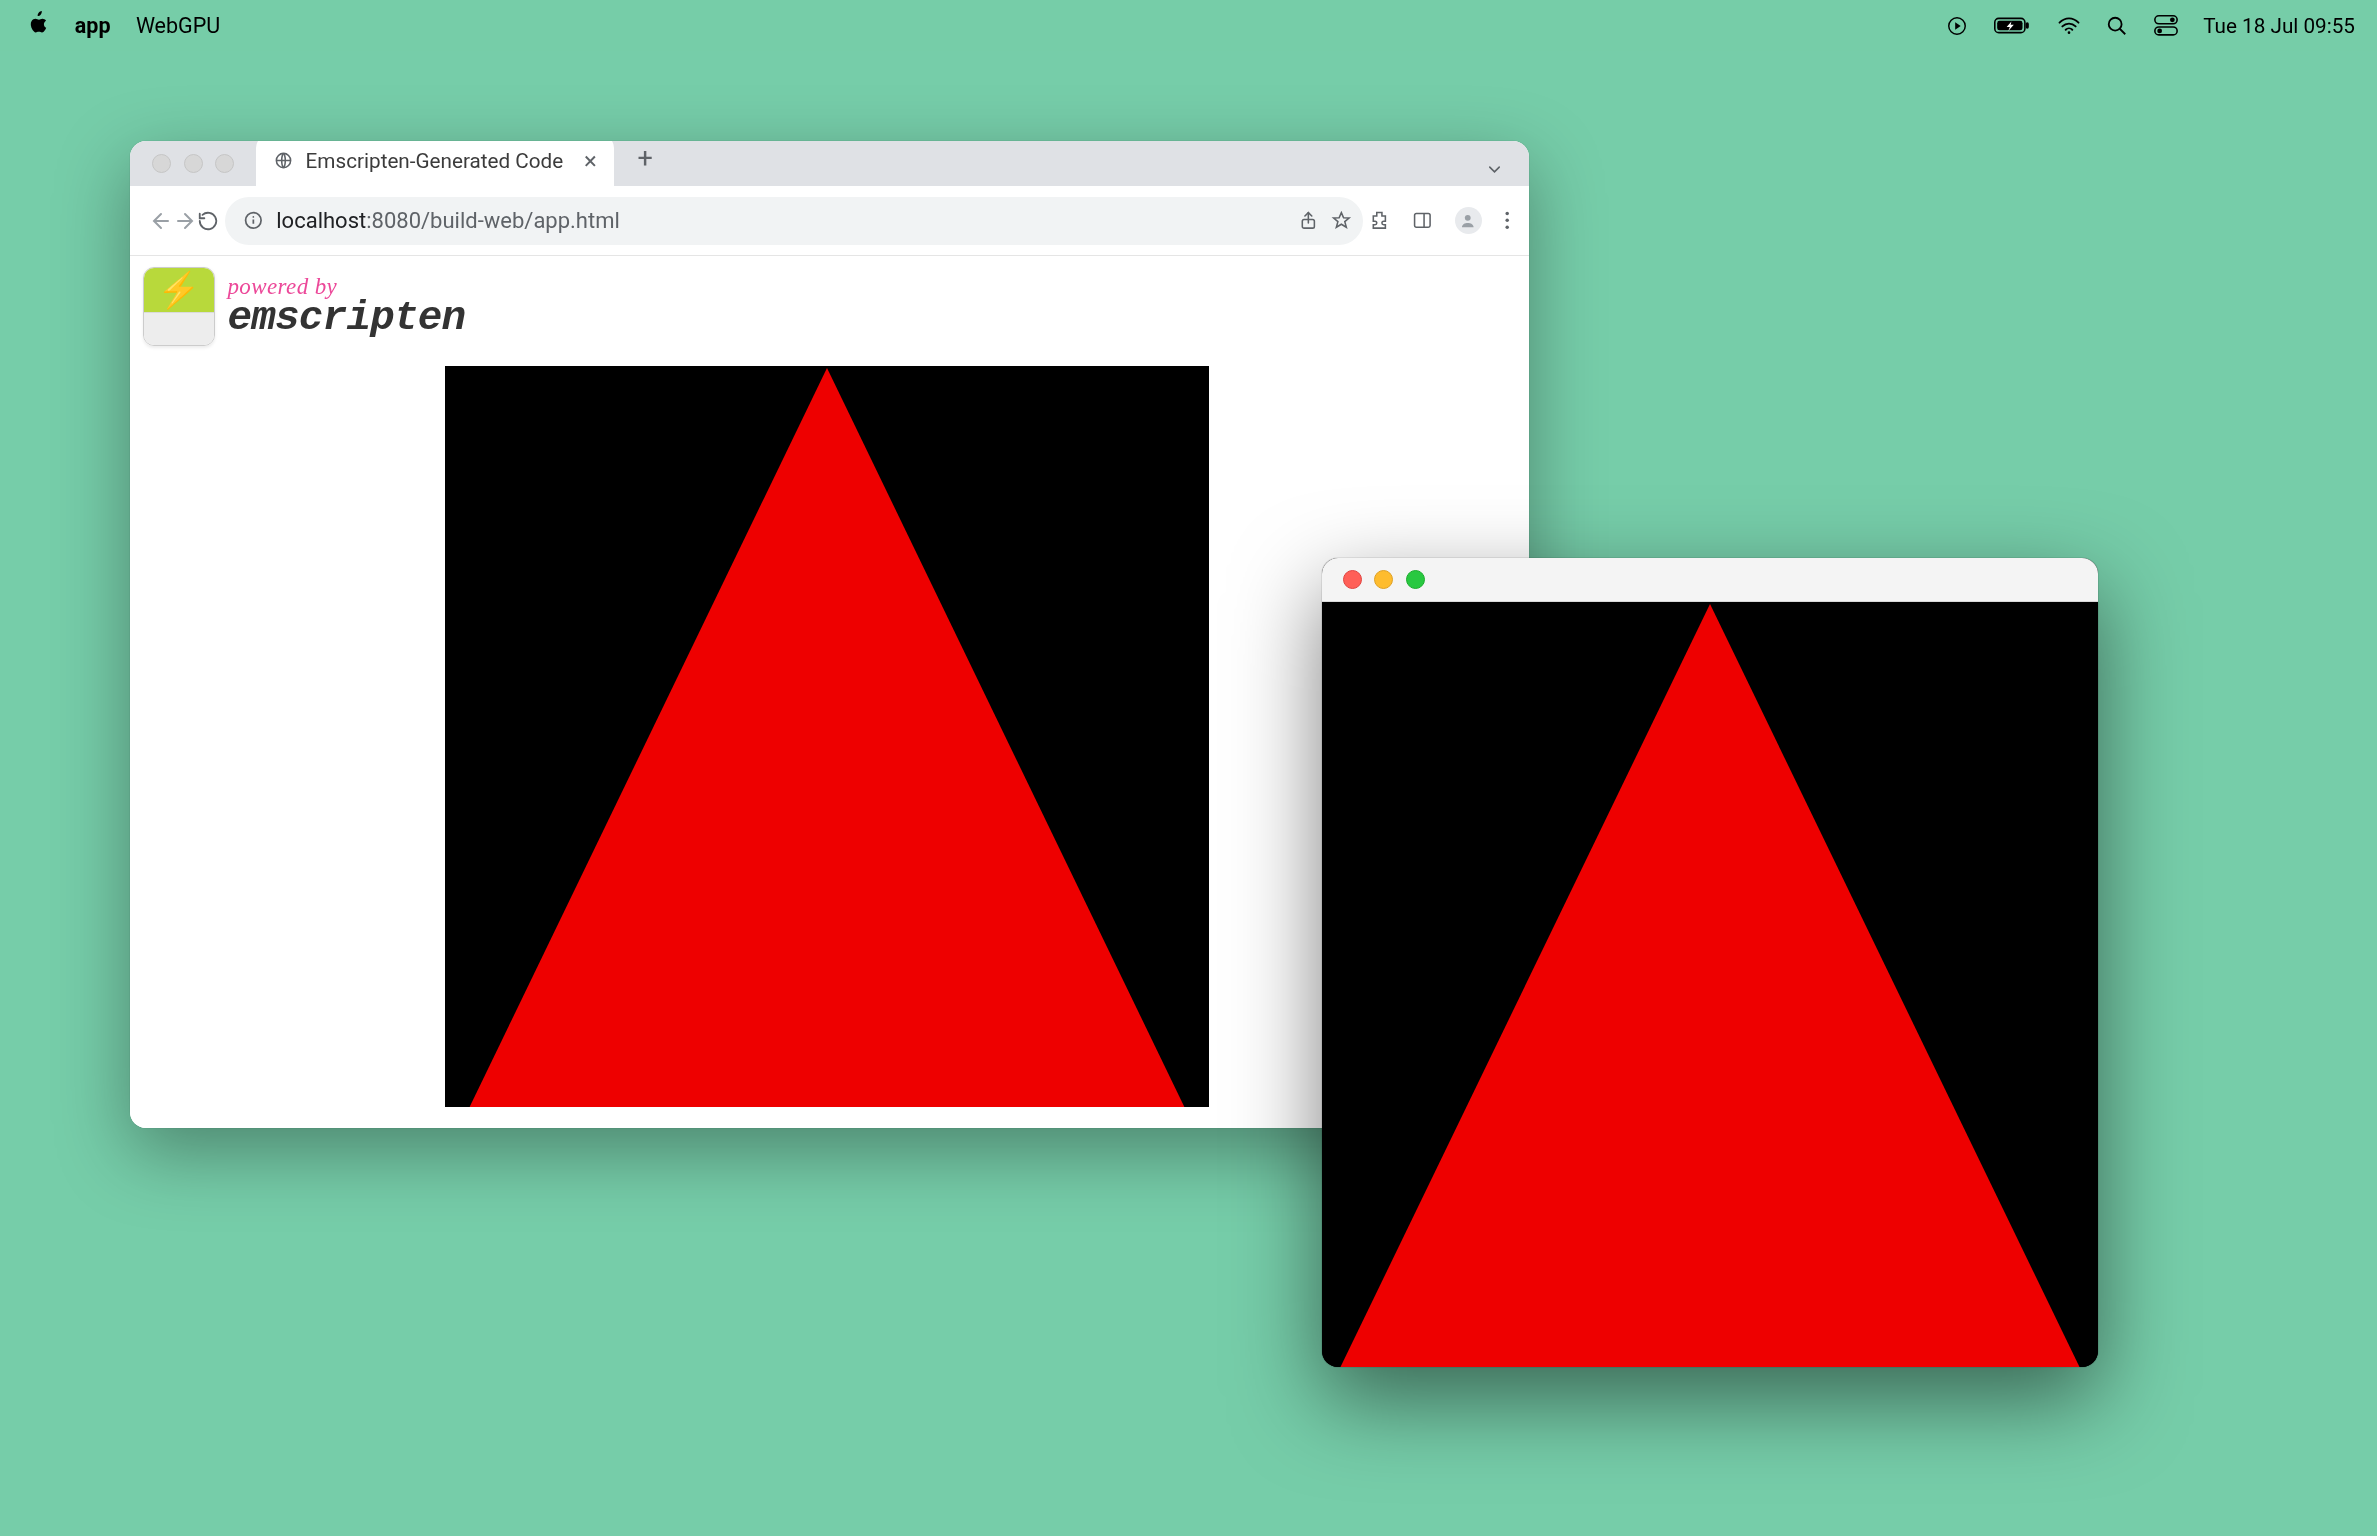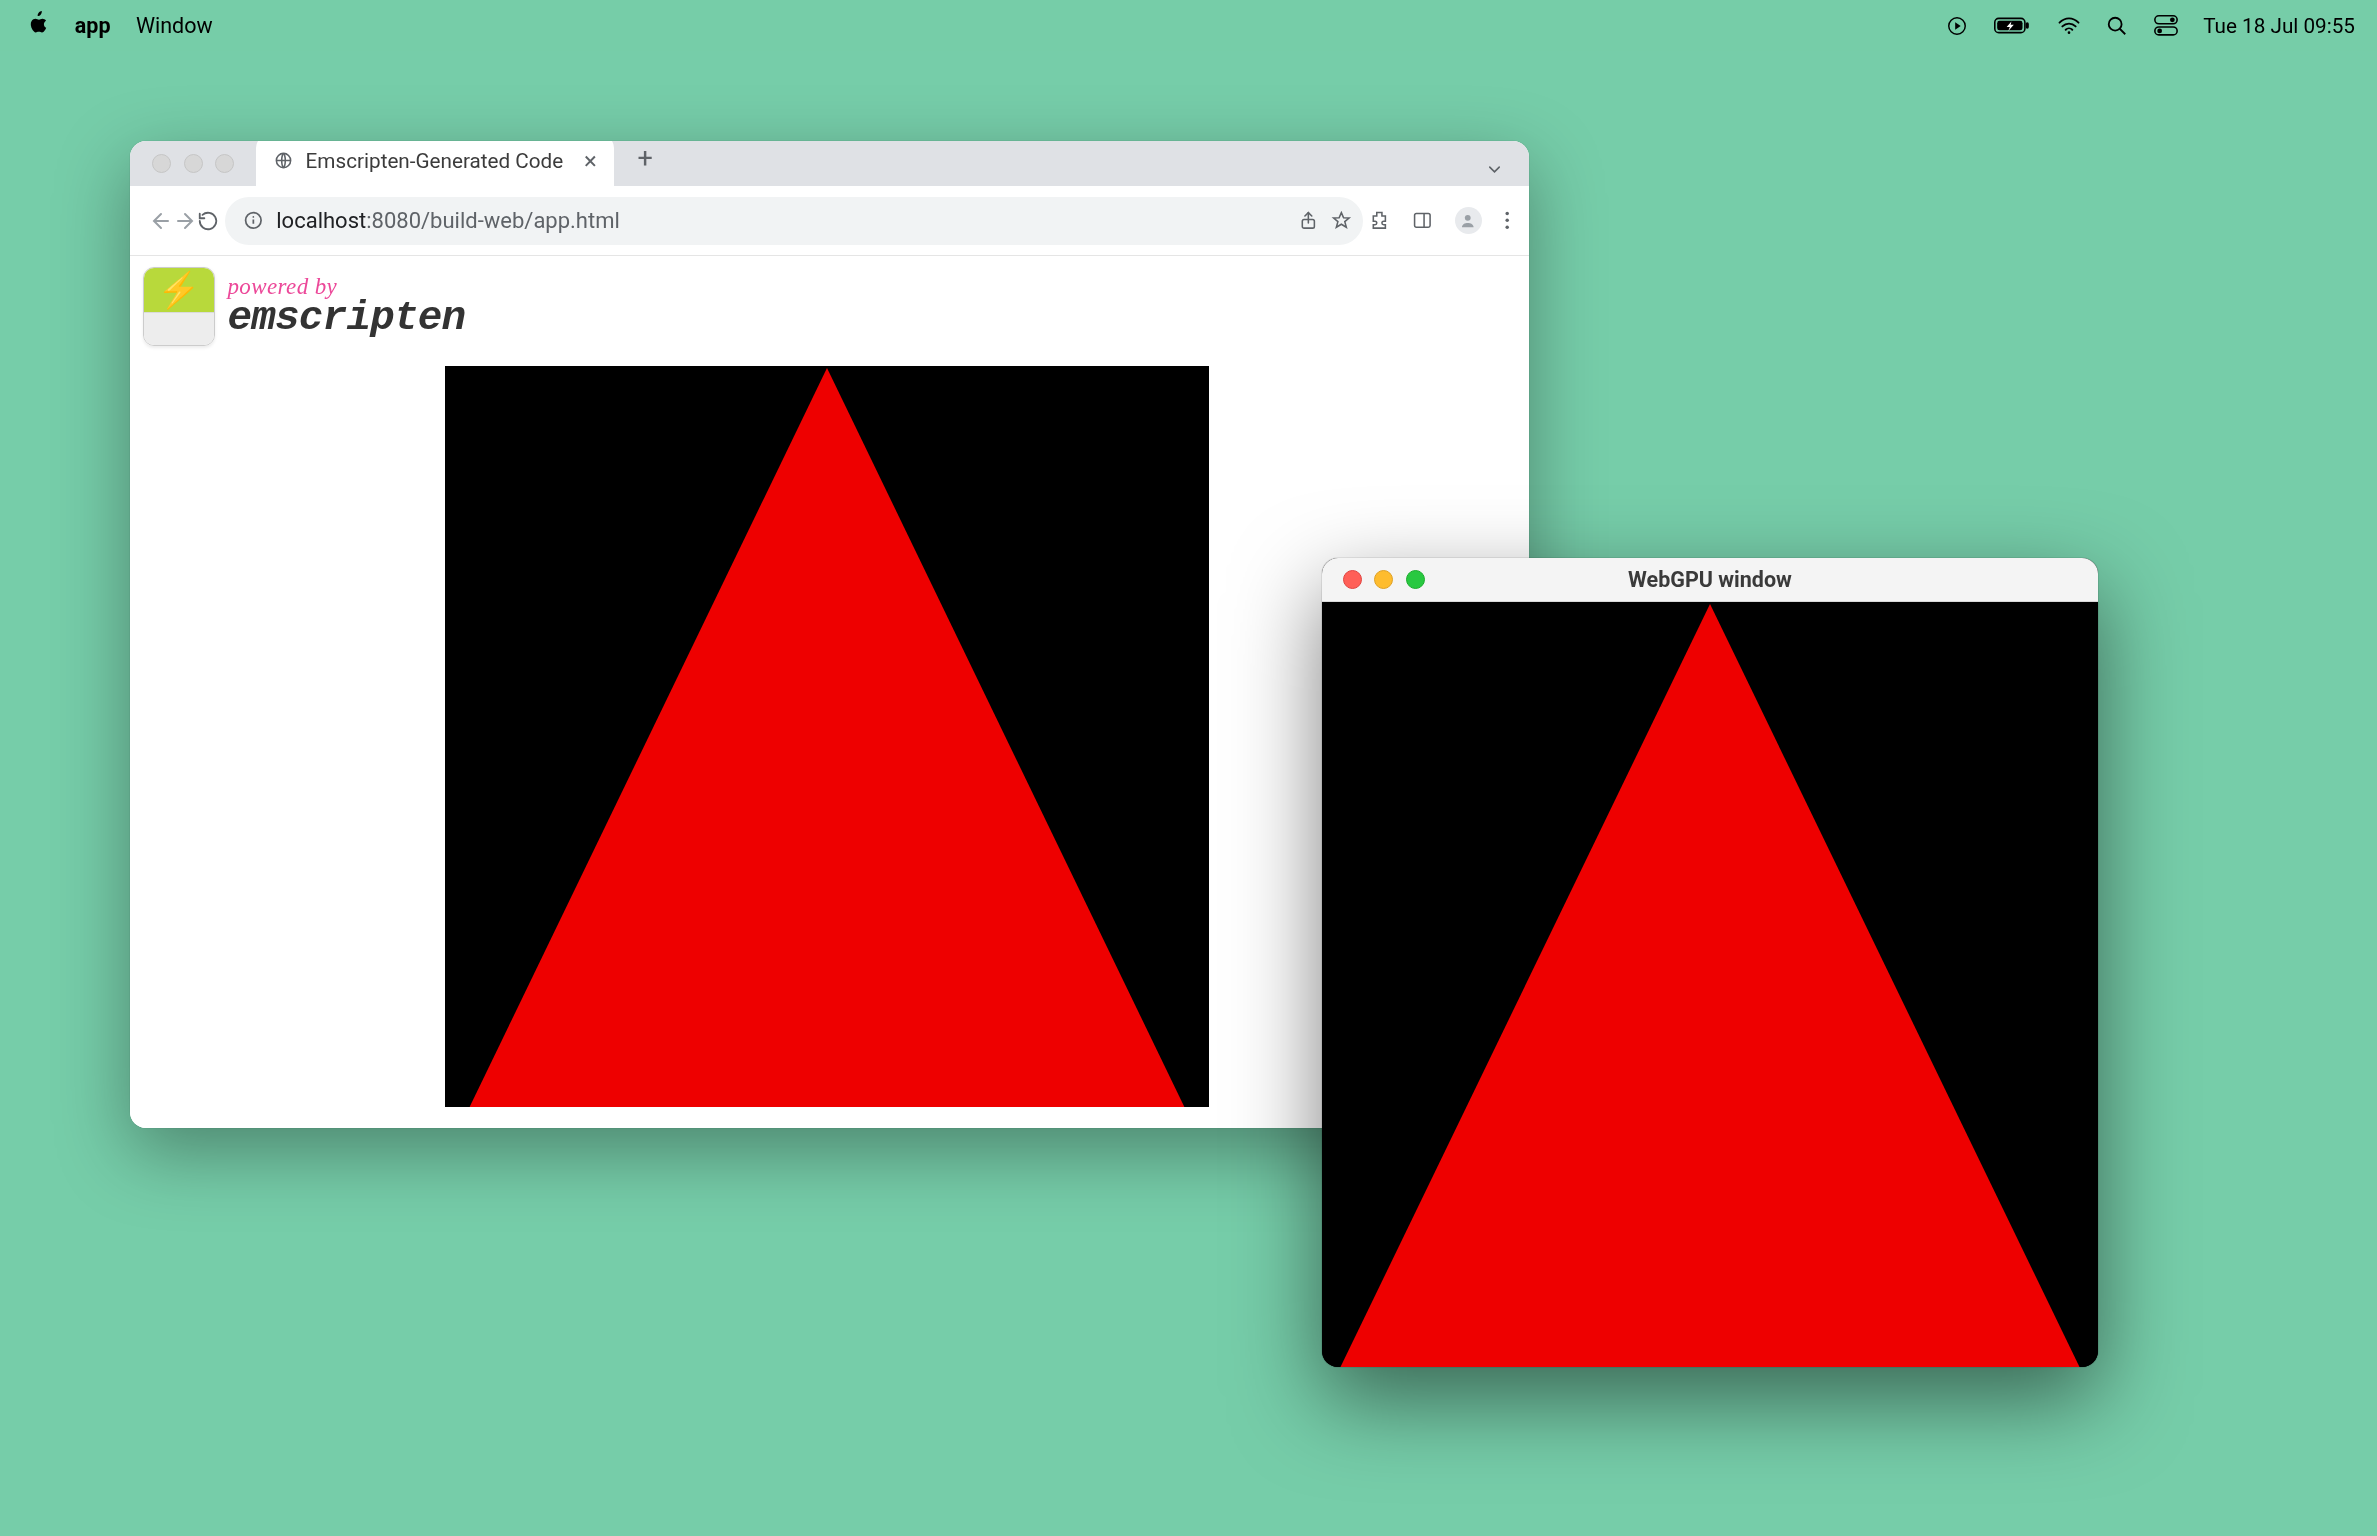--- a/index.html
+++ b/index.html
@@ -186,21 +186,21 @@
 <body>
 
 <div class="menubar">
   <div class="menubar-left">
     <span class="apple-icon">
       <svg width="24" height="27" viewBox="0 0 170 170">
           <path fill="#000" d="M150 122c-3 7-4 10-8 16-5 8-13 18-22 18-8 0-11-5-22-5s-14 5-22 5c-9 0-16-9-22-17-15-23-17-50-7-64 6-10 17-16 27-16 10 0 17 6 25 6s13-6 25-6c9 0 19 5 25 13-22 12-18 42 1 50zM112 28c5-6 8-15 7-24-8 1-17 6-22 12-5 6-9 15-7 23 8 0 17-4 22-11z"></path>
         </svg>
     </span>
     <span class="bold">app</span>
-    <span>Window</span>
+    <span>WebGPU</span>
   </div>
   <div class="menubar-right">
     <span class="svgicon">
         <svg width="22" height="22" viewBox="0 0 24 24" fill="none" stroke="#000" stroke-width="1.6">
           <circle cx="12" cy="12" r="9"></circle>
           <polygon points="10,8 16,12 10,16" fill="#000" stroke="none"></polygon>
         </svg>
       </span>
     <span class="svgicon">
         <svg width="38" height="19" viewBox="0 0 48 24">
@@ -356,19 +356,18 @@
   </div>
 </div>
 
 <div class="native-window">
   <div class="native-titlebar">
     <div class="native-tl">
       <div class="tl-close"></div>
       <div class="tl-min"></div>
       <div class="tl-max"></div>
     </div>
-    <div class="native-title">WebGPU window</div>
   </div>
   <div class="native-canvas">
     <div class="tri2"></div>
   </div>
 </div>
 
 
 </body></html>

